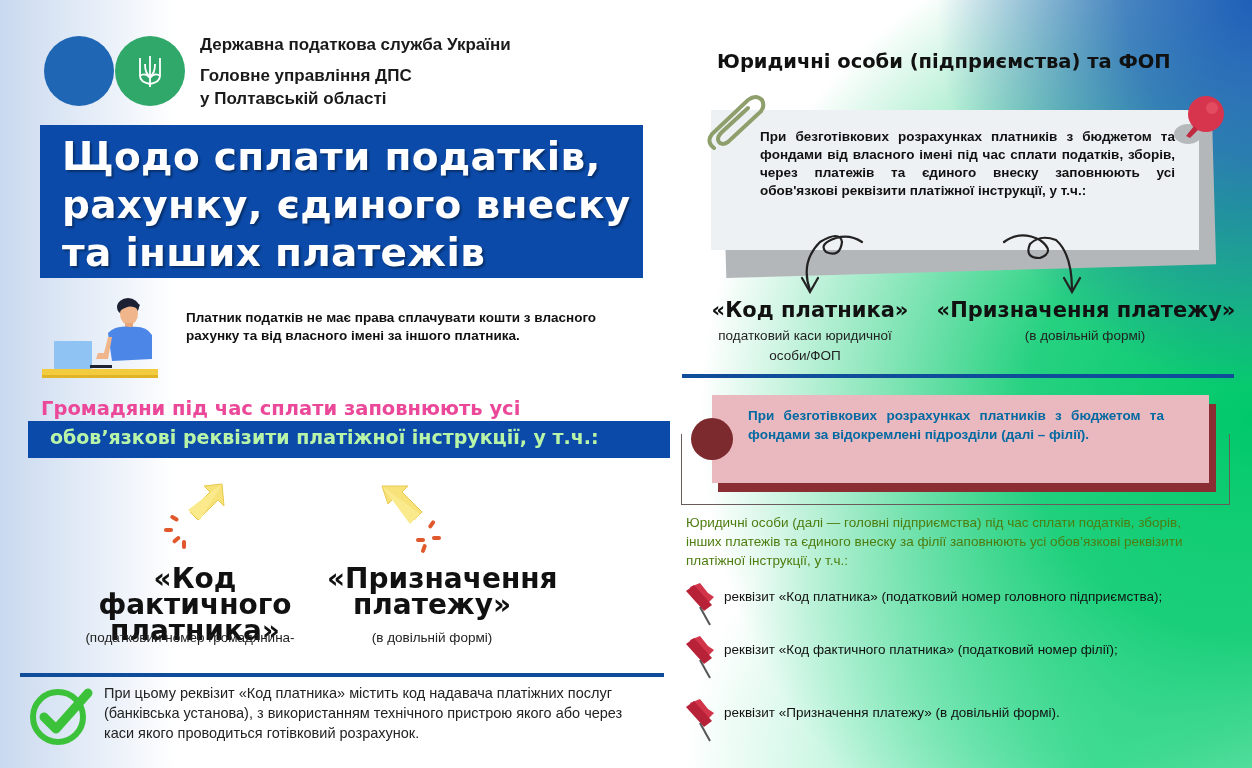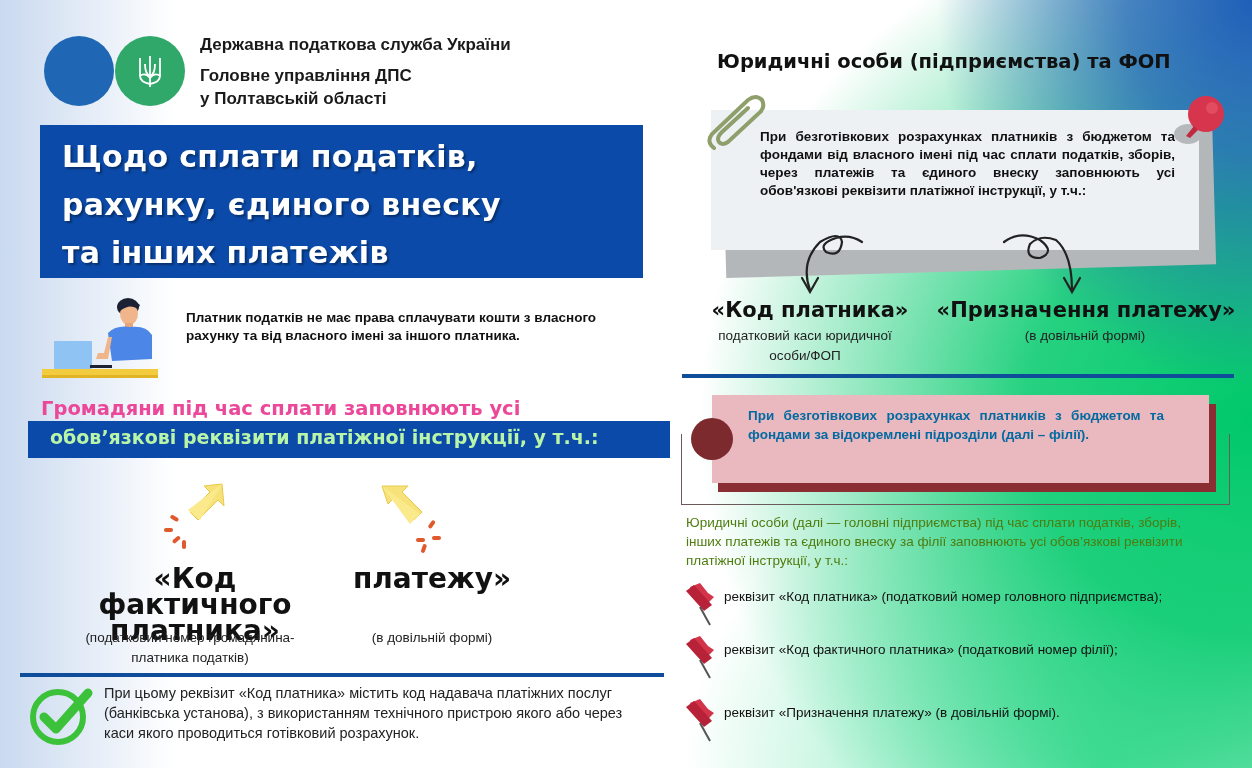--- a/index.html
+++ b/index.html
@@ -22,21 +22,21 @@
     .logo-circle { position: absolute; border-radius: 50%; }
     .logo-blue { left: 44px; top: 36px; width: 70px; height: 70px; background: #1f66b4; }
     .logo-green { left: 115px; top: 36px; width: 70px; height: 70px; background: #2fa86a;
       display: flex; align-items: center; justify-content: center; }
     .org-line { position: absolute; left: 200px; font-weight: bold; font-size: 17px; color: #1a1a1a; }
 
     
     .title-box { position: absolute; left: 40px; top: 125px; width: 603px; height: 153px;
       background: #0b4aa8; }
     .title-text { position: absolute; left: 62px; top: 133px; width: 580px;
-      font-family: "DejaVu Sans", sans-serif; font-weight: bold; font-size: 30px; line-height: 48px;
+      font-family: "DejaVu Sans", sans-serif; font-weight: bold; font-size: 39px; line-height: 48px;
       color: #ffffff; letter-spacing: 0.3px; text-shadow: 2px 2px 2px rgba(0,0,0,0.35); }
 
     
     .notice { position: absolute; left: 186px; top: 309px; width: 420px;
       font-weight: bold; font-size: 13.5px; line-height: 18px; color: #111; }
 
     .citizens-heading { position: absolute; left: 41px; top: 397px;
       font-family: "DejaVu Sans", sans-serif; font-weight: bold; font-size: 19.5px; color: #ec4899; }
     .citizens-band { position: absolute; left: 28px; top: 421px; width: 642px; height: 37px;
       background: #0b4aa8; }
@@ -153,24 +153,24 @@
     <rect x="44" y="64" width="4" height="9" rx="2" fill="#e0582c" transform="rotate(20 46 68)"></rect>
   </svg>
 </div>
 
 <div class="field-title" style="left:70px; top:566px; width:250px;">
   <div>«Код фактичного</div>
   <div>платника»</div>
 </div>
 <div class="field-sub" style="left:45px; top:628px; width:290px;">
   <div>(податковий номер громадянина-</div>
-  <div>платника податків)</div>
 </div>
 
 <div class="field-title" style="left:327px; top:566px; width:210px;">
+  <div>«Призначення</div>
   <div>платежу»</div>
 </div>
 <div class="field-sub" style="left:337px; top:628px; width:190px;">
   <div>(в довільній формі)</div>
 </div>
 
 <div class="divider" style="left:20px; top:673px; width:644px;"></div>
 
 <div class="abs" style="left:28px; top:685px;">
   <svg width="66" height="62" viewBox="0 0 66 62">

